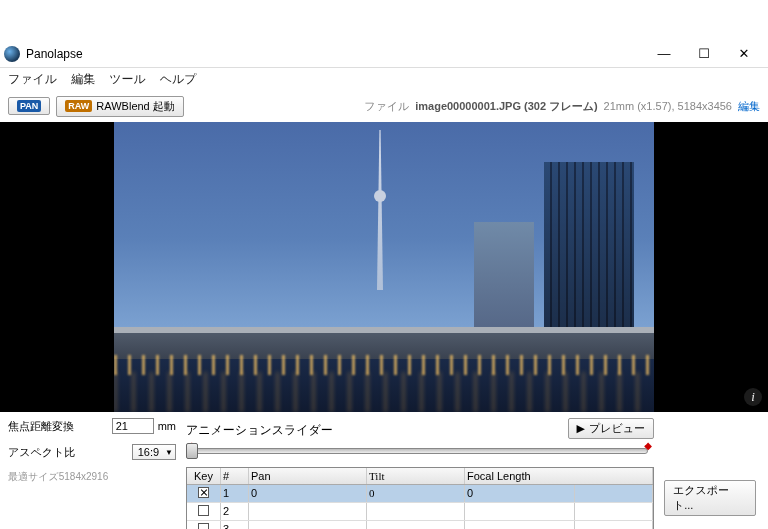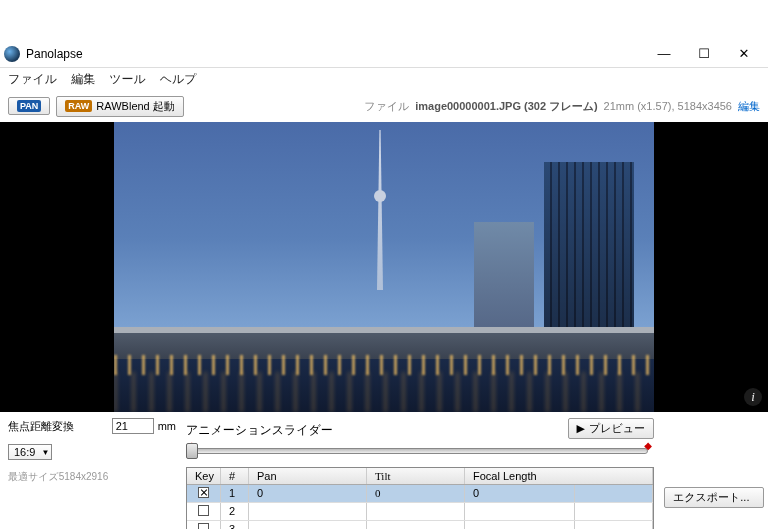--- a/index.html
+++ b/index.html
@@ -47,35 +47,35 @@
 .sliderhead { display:flex; align-items:flex-end; margin-bottom:2px; }
 .sliderhead .lbl { flex:1; font-size:12px; }
 .slider { position:relative; height:20px; margin:2px 0 6px 0; }
 .slider .track { position:absolute; left:6px; right:6px; top:7px; height:6px; background:linear-gradient(#bbb,#eee); border:1px solid #888; border-radius:3px;}
 .slider .keymark { position:absolute; top:-1px; color:#c00; font-size:10px; }
 .slider .knob { position:absolute; left:0; top:2px; width:12px; height:16px; background:linear-gradient(#eee,#bbb); border:1px solid #666; border-radius:2px;}
 .table { border:1px solid #888; font-size:11px; }
 .table .hdr { display:flex; background:linear-gradient(#f8f8f8,#e4e4e4); border-bottom:1px solid #aaa; }
 .table .row { display:flex; border-bottom:1px solid #ddd; }
 .table .row.sel { background:#b8d0e8; }
-.cell { padding:2px 8px; border-right:1px solid #ccc; overflow:hidden; white-space:nowrap; }
+.cell { padding:2px 2px; border-right:1px solid #ccc; overflow:hidden; white-space:nowrap; }
 .c-key { width:34px; text-align:center; }
 .c-num { width:28px; }
 .c-pan { width:118px; }
 .c-tilt { width:98px;font-family:Liberation Serif, serif; }
 .c-roll { width:110px; }
 .c-fl { flex:1; }
 .chk { display:inline-block; width:11px; height:11px; border:1px solid #555; background:#fff; position:relative; }
 .chk.x::before, .chk.x::after { content:""; position:absolute; left:1px; top:4px; width:8px; height:1px; background:#000; }
 .chk.x::before{ transform:rotate(45deg);} .chk.x::after{ transform:rotate(-45deg);}
 .bottomrow { display:flex; align-items:center; padding:3px 2px 0 2px; gap:10px; font-size:11px; }
 .bottomrow .spacer { flex:1; }
 .clearlink { color:#0066cc; cursor:pointer; }
 .rightpanel { width:96px; display:flex; flex-direction:column; justify-content:center; }
-.exportbtn { width:100px; }
+.exportbtn { width:92px; }
 </style>
 </head>
 <body>
 
 <div class="titlebar">
   <div class="icon"></div>
   <div class="title">Panolapse</div>
   <div class="winbtns">
     <div class="winbtn">—</div>
     <div class="winbtn">☐</div>
@@ -122,20 +122,21 @@
 </div>
 
 <div class="lower">
   <div class="leftpanel">
     <div class="field">
       <label>焦点距離変換</label>
       <input class="numinput" value="21" style="">
       <span>mm</span>
     </div>
     <div class="field">
+      <label>アスペクト比</label>
       <div class="selectwrap">
         <span>16:9</span>
         <span class="arrow">▼</span>
       </div>
     </div>
     <div class="hint">最適サイズ5184x2916</div>
   </div>
 
   <div class="centerpanel">
     <div class="sliderhead">

